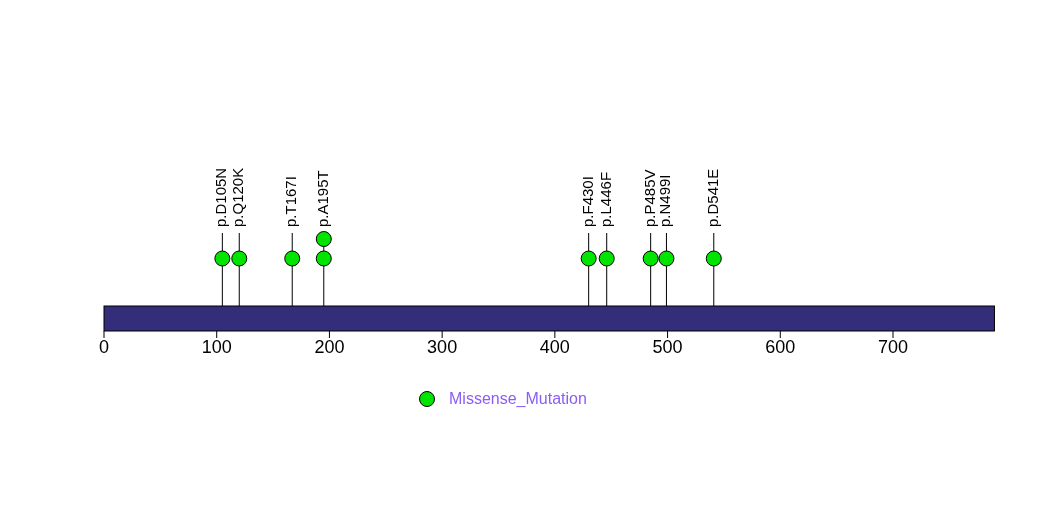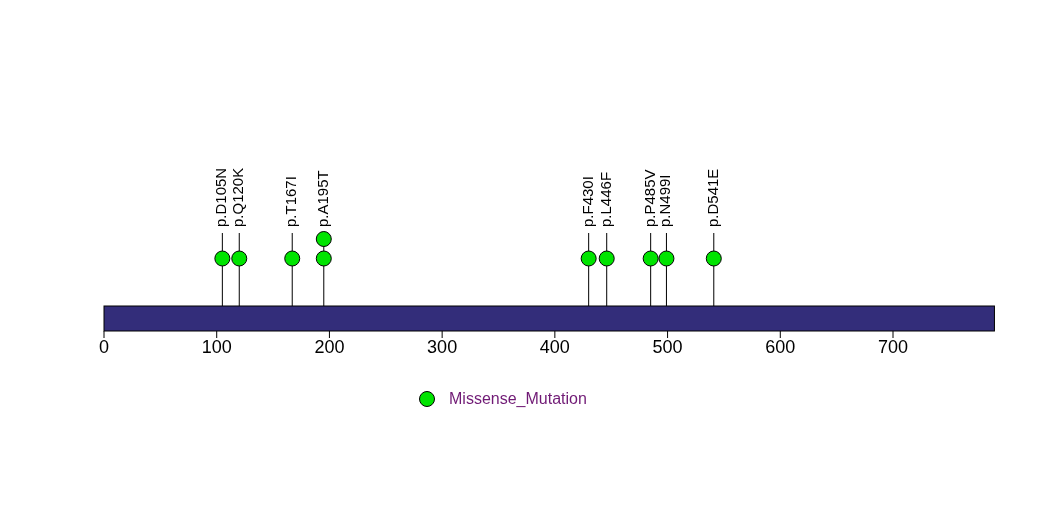--- a/index.html
+++ b/index.html
@@ -29,21 +29,21 @@
   .legend-dot {
     width: 14px;
     height: 14px;
     border-radius: 50%;
     border: 1px solid #000000;
     box-sizing: content-box;
   }
   .legend-label {
     margin-left: 14px;
     font-size: 16px;
-    color: #701a75;
+    color: #8b5cf6;
     white-space: nowrap;
   }
 </style>
 </head>
 <body>
 
 <div class="figure">
   <svg id="plot-svg" width="1047" height="524" viewBox="0 0 1047 524">
     <g id="g-sticks">
         <line x1="222.35000000000002" y1="331" x2="222.35000000000002" y2="233" stroke="#000000" stroke-width="1"></line>

